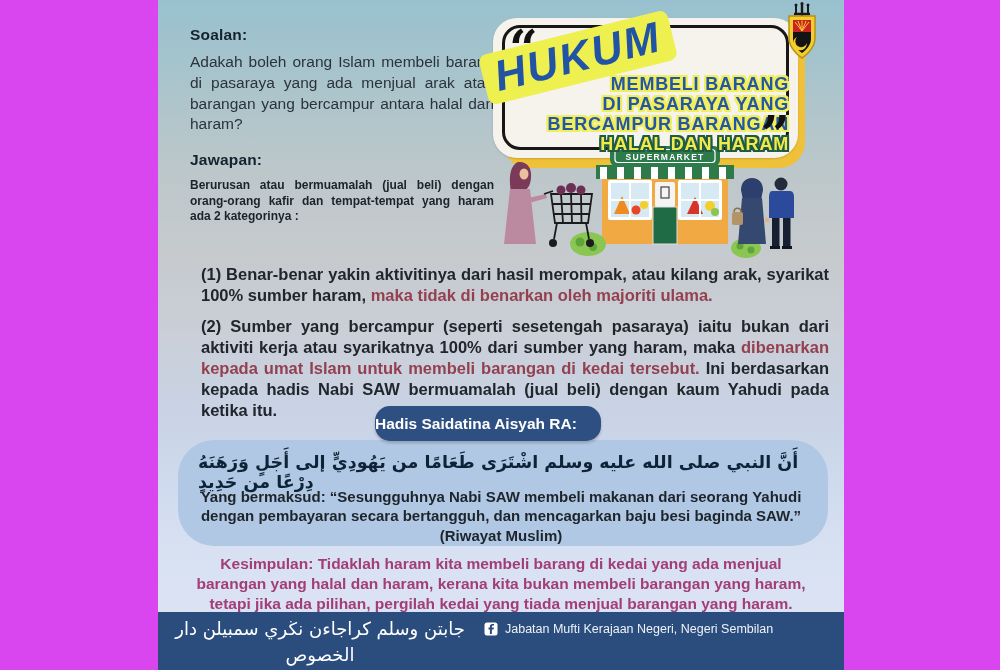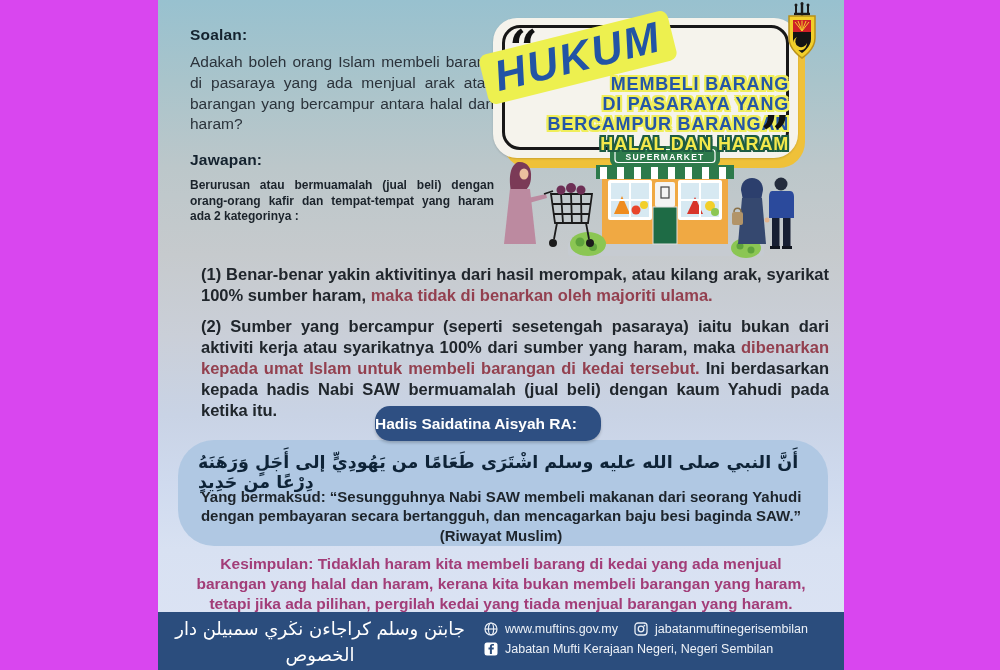--- a/index.html
+++ b/index.html
@@ -210,38 +210,20 @@
     <p class="kesimpulan">Kesimpulan: Tidaklah haram kita membeli barang di kedai yang ada menjual barangan yang halal dan haram, kerana kita bukan membeli barangan yang haram, tetapi jika ada pilihan, pergilah kedai yang tiada menjual barangan yang haram.</p>
 
     <div class="footer">
       <div class="footer-left">
         <div class="calligraphy">جابتن وسلم كراجاءن نڬري سمبيلن دار الخصوص</div>
 
       </div>
       <div class="footer-right">
         <div class="frow">
           <span class="ficon">
-            <svg width="14" height="14" viewBox="0 0 14 14" fill="none" stroke="#e9eef6" stroke-width="1.2">
-              <circle cx="7" cy="7" r="6"></circle>
-                <ellipse cx="7" cy="7" rx="2.6" ry="6"></ellipse>
-                <line x1="1" y1="7" x2="13" y2="7"></line>
-            </svg>
-          </span>
-          <span>www.muftins.gov.my</span>
-          <span class="ficon fgap">
-            <svg width="14" height="14" viewBox="0 0 14 14" fill="none" stroke="#e9eef6" stroke-width="1.3">
-              <rect x="1" y="1" width="12" height="12" rx="3"></rect>
-                <circle cx="7" cy="7" r="2.8"></circle>
-                <circle cx="10.4" cy="3.6" r="0.9" fill="#e9eef6" stroke="none"></circle>
-            </svg>
-          </span>
-          <span>jabatanmuftinegerisembilan</span>
-        </div>
-        <div class="frow">
-          <span class="ficon">
             <svg width="14" height="14" viewBox="0 0 14 14">
               <rect x="0.5" y="0.5" width="13" height="13" rx="2.5" fill="#ffffff"></rect>
               <path d="M8.6,3.6 H10 V1.9 H8.2 C6.7,1.9 5.9,2.8 5.9,4.3 V5.6 H4.5 V7.4 H5.9 V12.1 H7.9 V7.4 H9.6 L9.9,5.6 H7.9 V4.4 C7.9,3.8 8.2,3.6 8.6,3.6 Z" fill="#2b4d7d"></path>
             </svg>
           </span>
           <span>Jabatan Mufti Kerajaan Negeri, Negeri Sembilan</span>
         </div>
       </div>
     </div>
 

